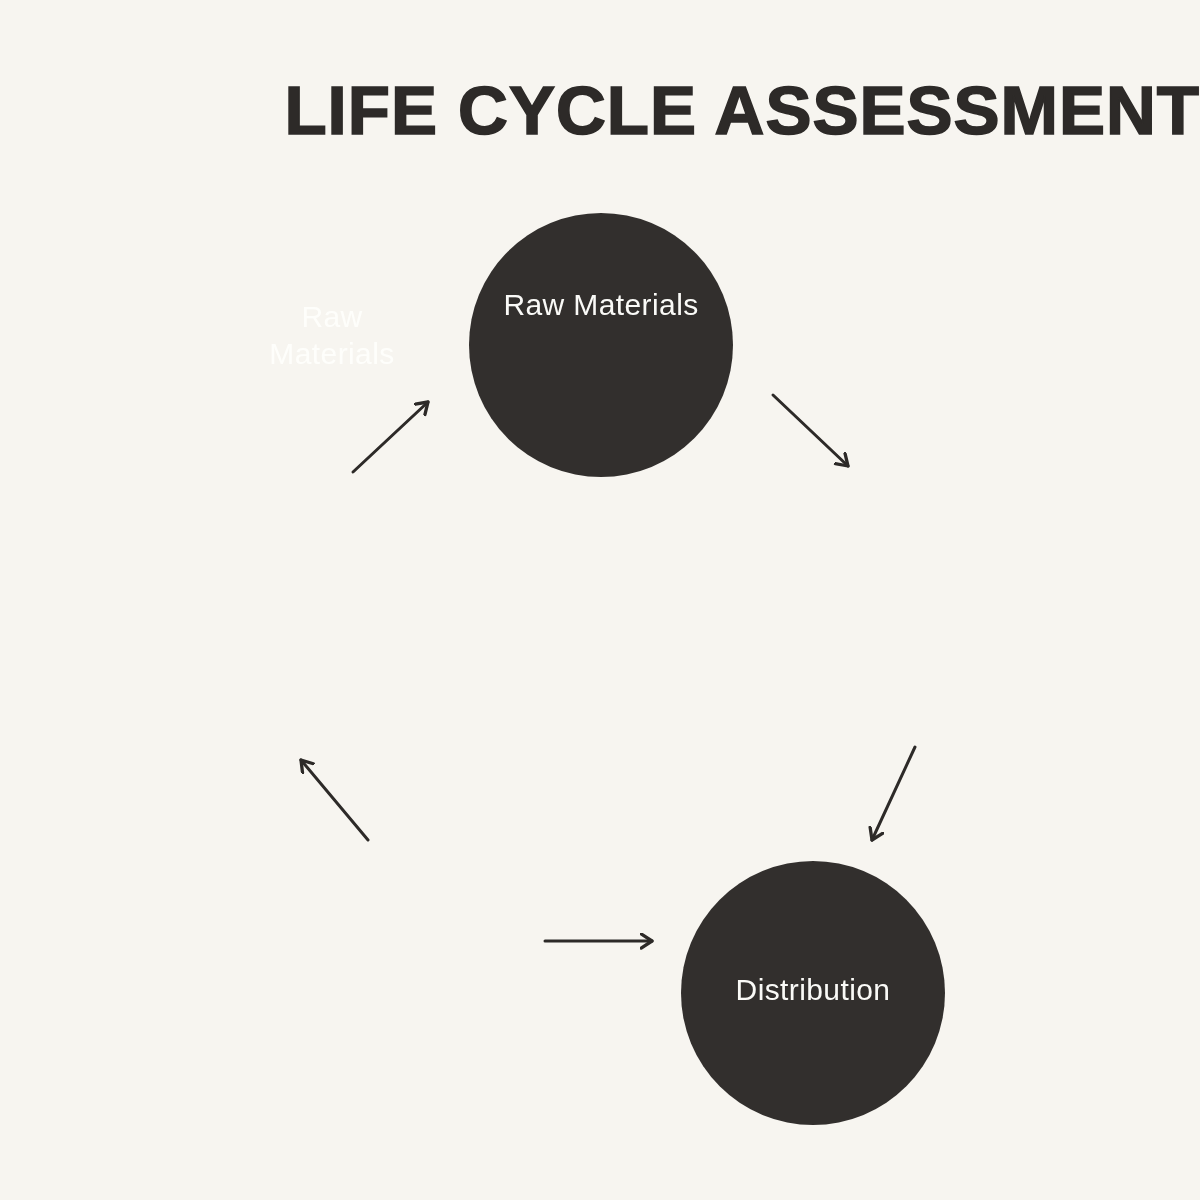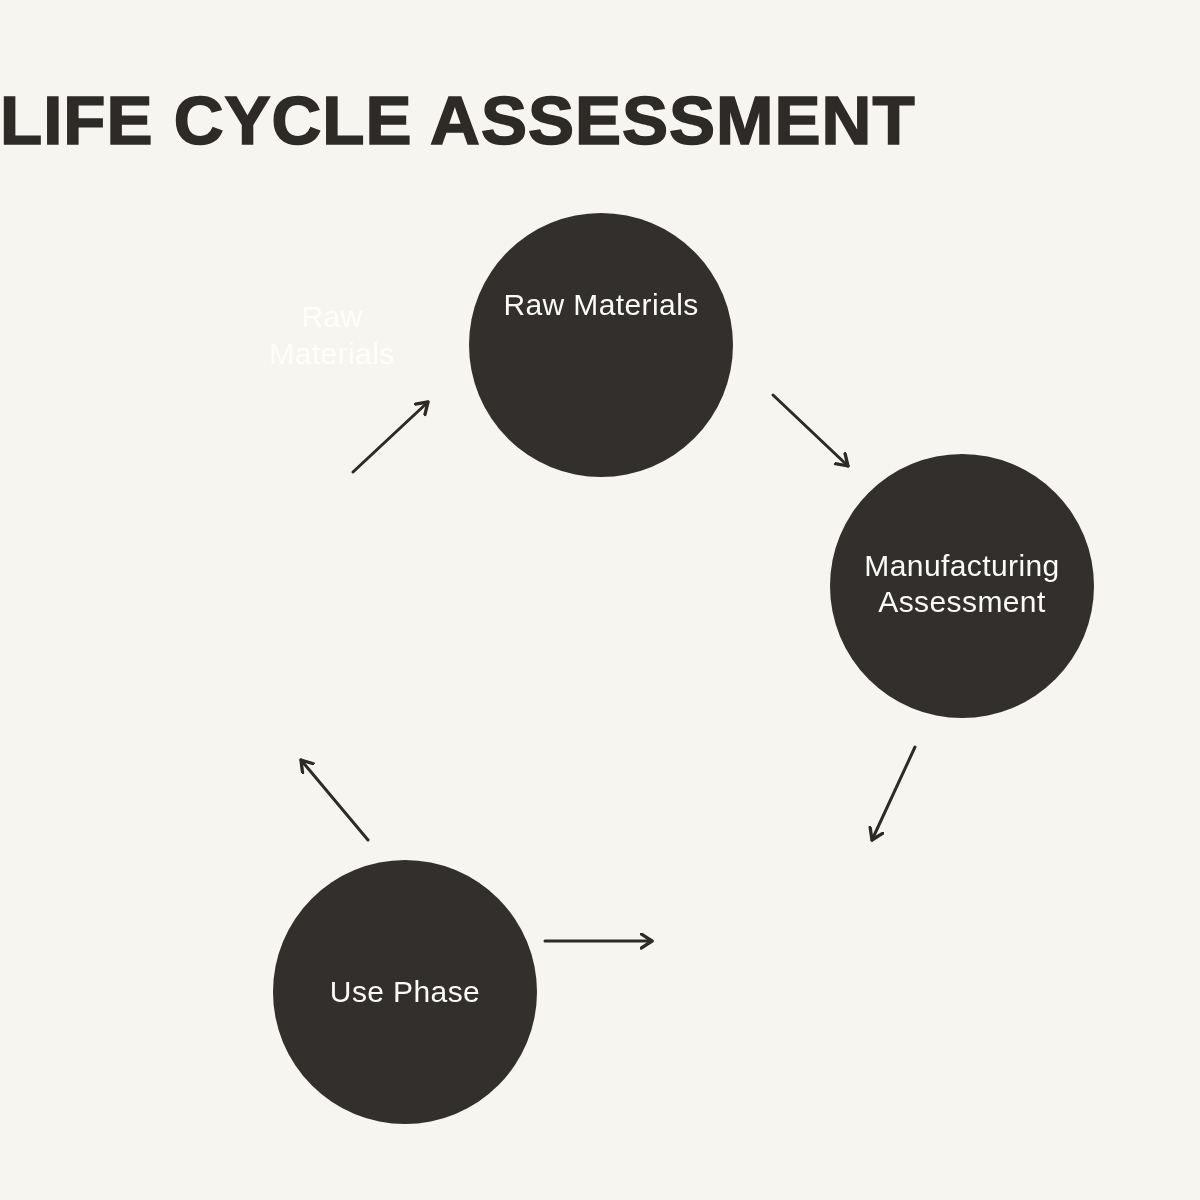--- a/index.html
+++ b/index.html
@@ -17,23 +17,23 @@
     width:1200px;height:1200px;
   }
   .canvas{
     position:relative;
     width:1200px;height:1200px;
     background:var(--background);
     overflow:hidden;
   }
   .title{
     position:absolute;
-    left:0;right:0;top:30px;
+    left:0;right:0;top:20px;
     height:90px;line-height:90px;
-    text-align:left;
+    text-align:right;
     font-size:69px;
     font-weight:700;
     letter-spacing:1px;
     color:var(--title);
     -webkit-text-stroke:1.6px var(--title);
     white-space:nowrap;
   }
   .arrows{
     position:absolute;left:0;top:0;
     width:1200px;height:1200px;
@@ -98,23 +98,20 @@
       <line x1="368" y1="840" x2="301" y2="760" marker-end="url(#arrowhead)"></line>
     </g>
   </svg>
 
   <div class="ghost-label">Raw Materials</div>
 
   <div class="node node--raw">
     <div class="node-label">Raw Materials</div>
   </div>
 
-  <div class="node node--manufacturing">
-    <div class="node-label">Manufacturing Assessment</div>
+
+  <div class="node node--distribution">
+    <div class="node-label">Distribution</div>
   </div>
 
-
-  <div class="node node--use">
-    <div class="node-label">Use Phase</div>
-  </div>
 
 
 </div>
 
 </body></html>

